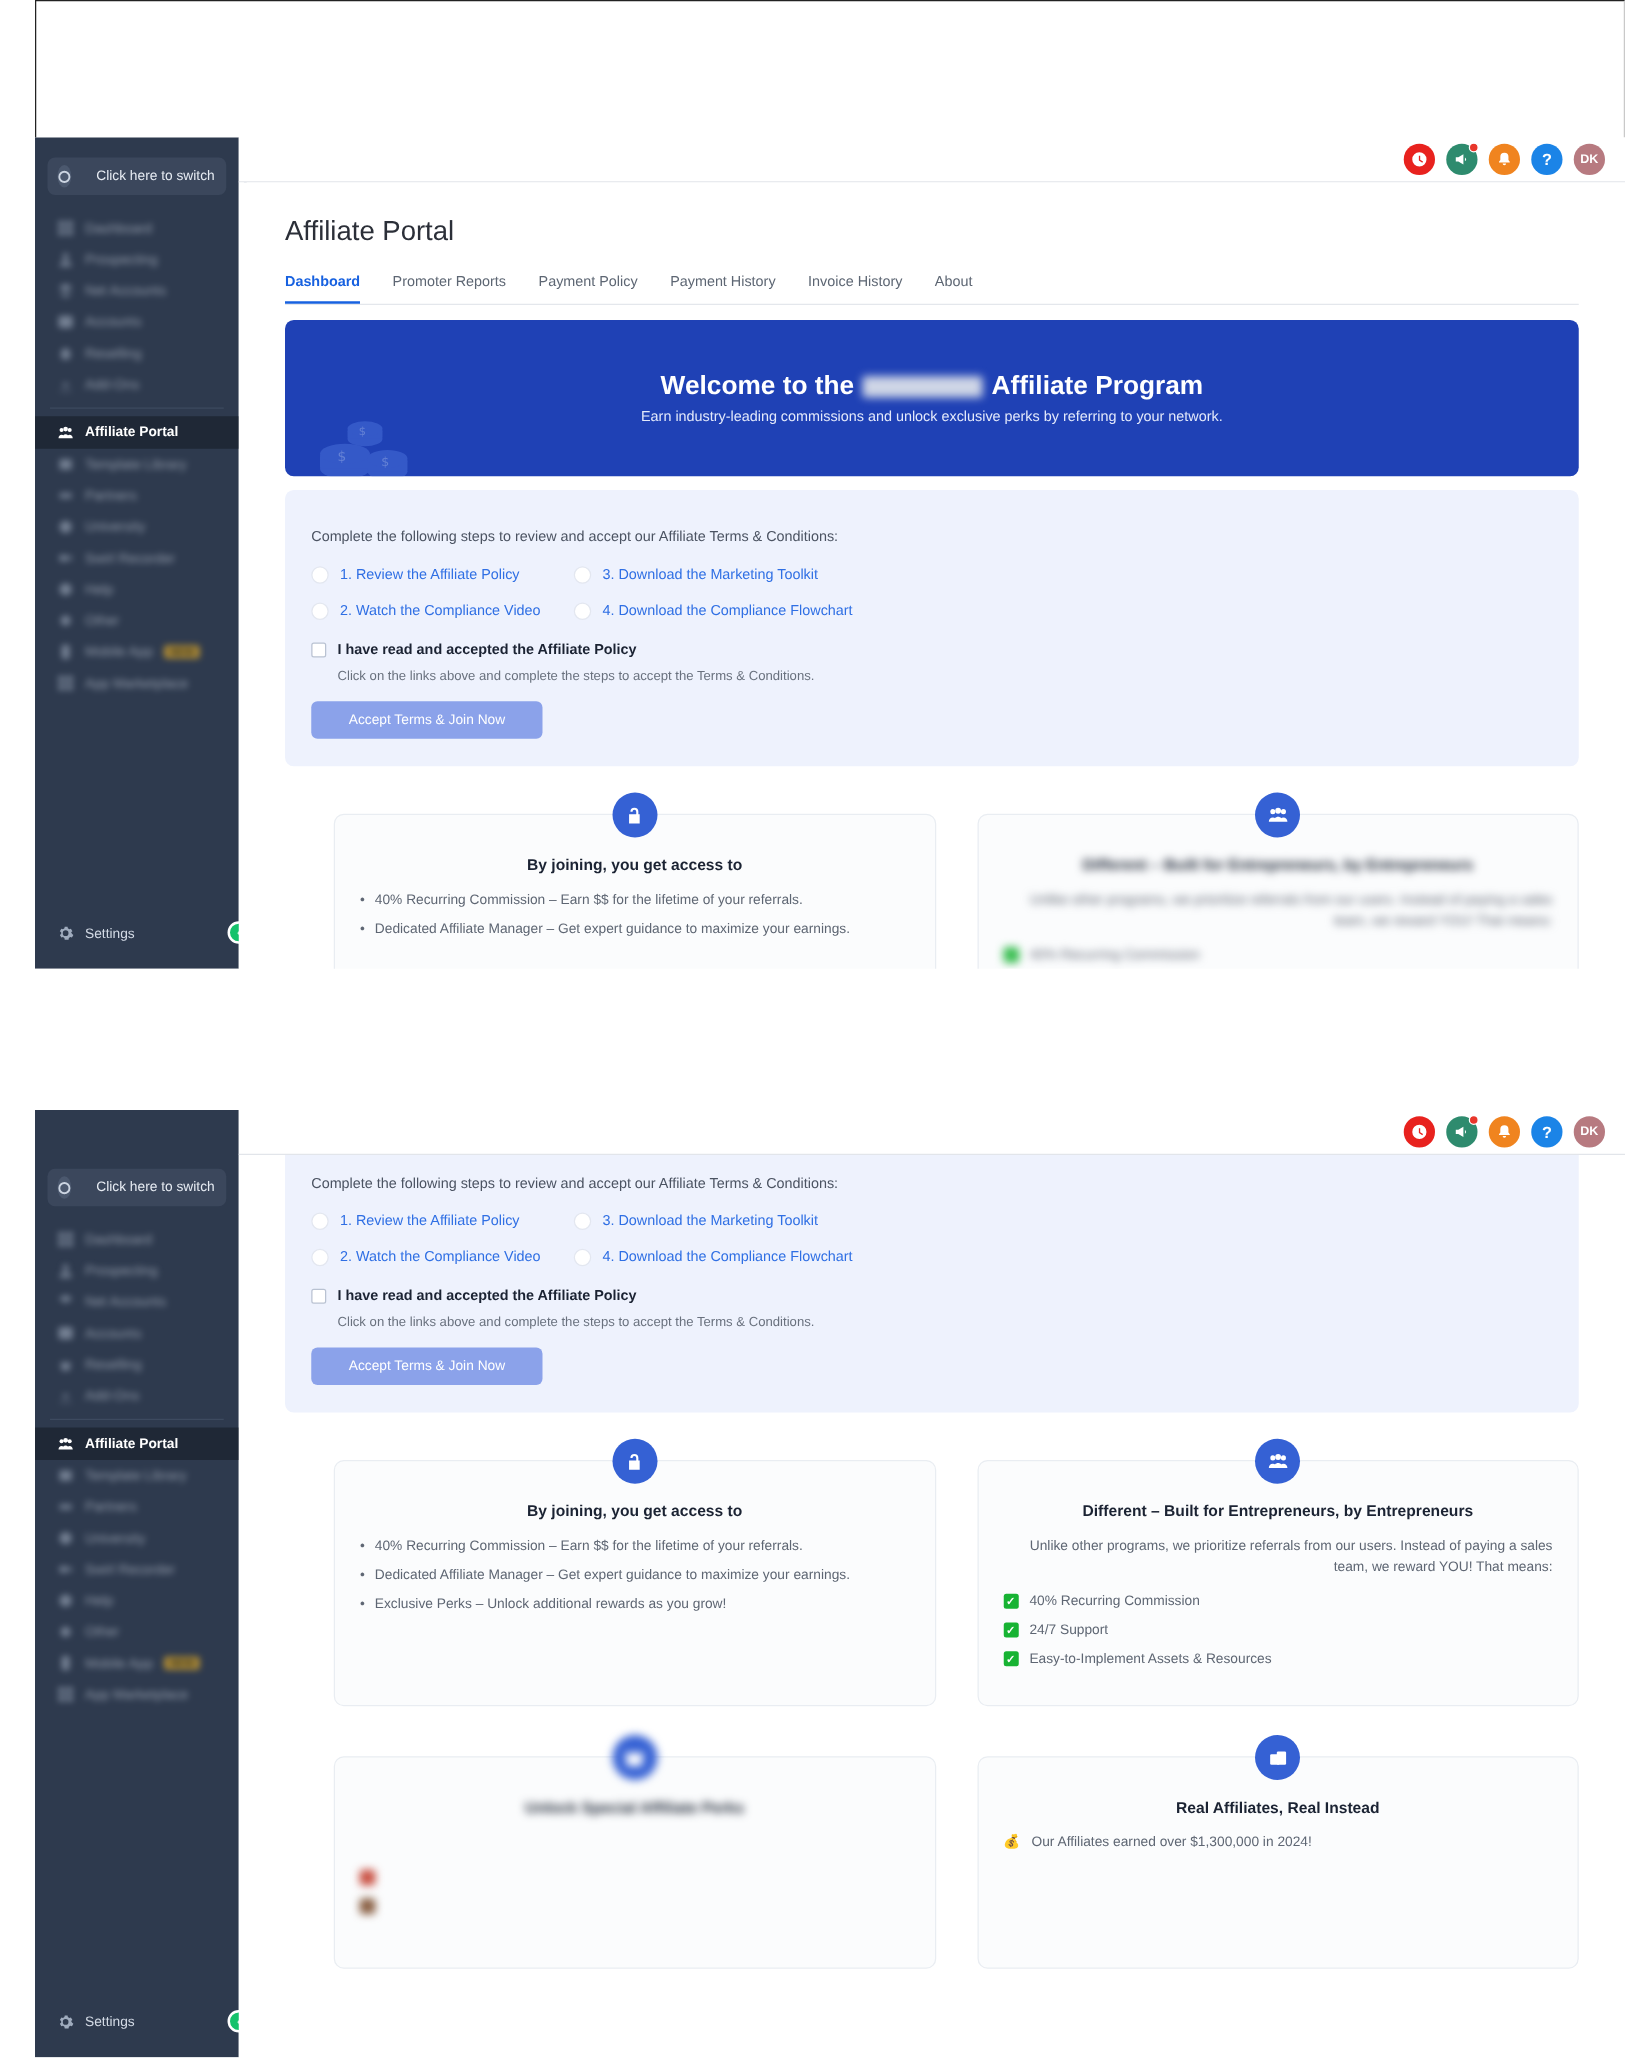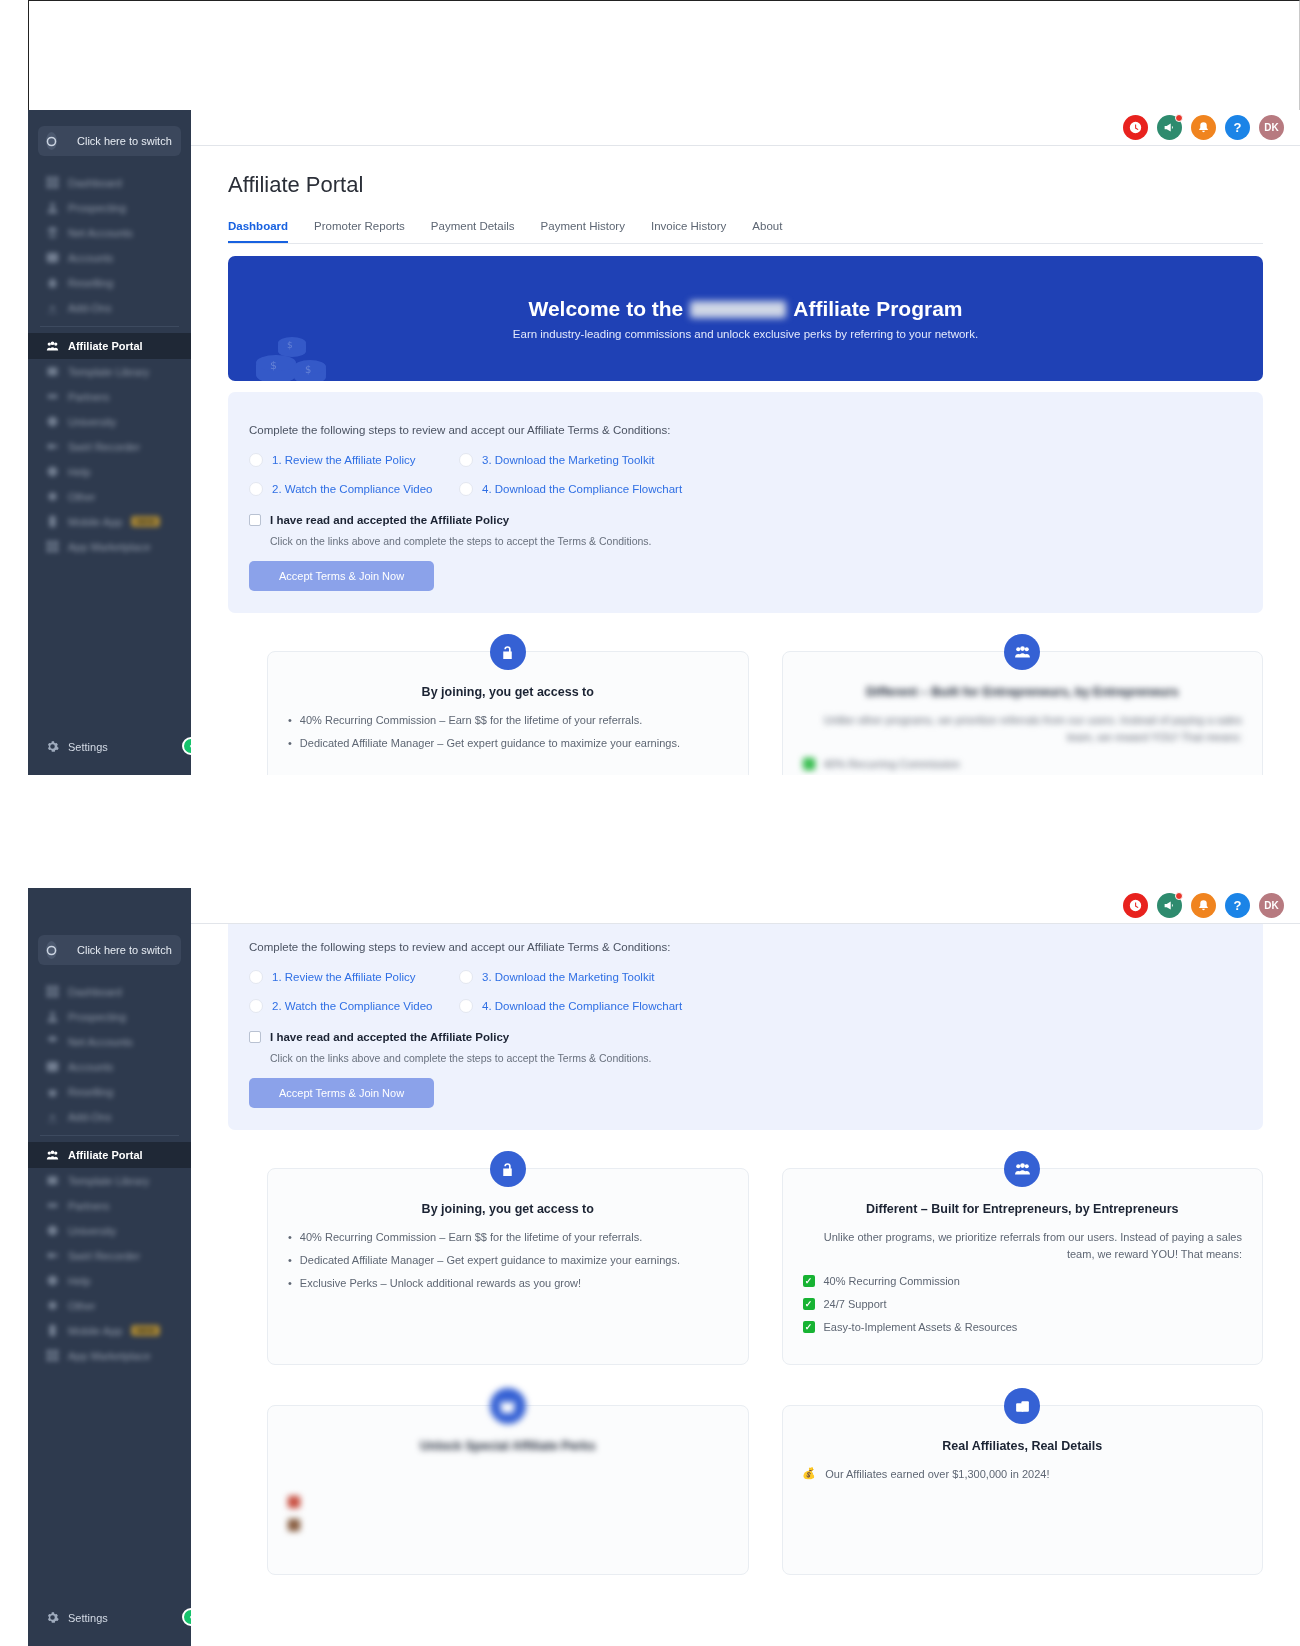--- a/index.html
+++ b/index.html
@@ -281,21 +281,21 @@
       <div class="tb-ic" style="background:#1b84e7; font-size:13px">?</div>
       <div class="tb-ic" style="background:#b77a80; font-size:10px">DK</div>
     </div>
 
     <div class="content" style="top:146px; height:629px">
       <div class="page-title">Affiliate Portal</div>
 
       <div class="tabs">
         <div class="tab active">Dashboard</div>
         <div class="tab">Promoter Reports</div>
-        <div class="tab">Payment Details</div>
+        <div class="tab">Payment Policy</div>
         <div class="tab">Payment History</div>
         <div class="tab">Invoice History</div>
         <div class="tab">About</div>
       </div>
 
       <div class="hero">
         <svg class="hero-coins" viewBox="0 0 100 70">
           <g fill="#4f76de" opacity="0.85">
             <ellipse cx="28" cy="58" rx="20" ry="8"></ellipse>
               <rect x="8" y="46" width="40" height="12" rx="2"></rect>
@@ -655,21 +655,21 @@
           </div>
         </div>
 
         <div class="card" style="min-height:170px">
           <div class="card-badge">
             <svg viewBox="0 0 16 16">
                 <rect x="2" y="5" width="7" height="8" rx="1"></rect>
                 <rect x="7" y="3" width="7" height="10" rx="1"></rect>
               </svg>
           </div>
-          <div class="card-title">Real Affiliates, Real Details</div>
+          <div class="card-title">Real Affiliates, Real Instead</div>
           <div class="moneyrow">
             <span>💰</span>
             <span>Our Affiliates earned over $1,300,000 in 2024!</span>
           </div>
         </div>
       </div>
     </div>
   </div>
 
 </div>

